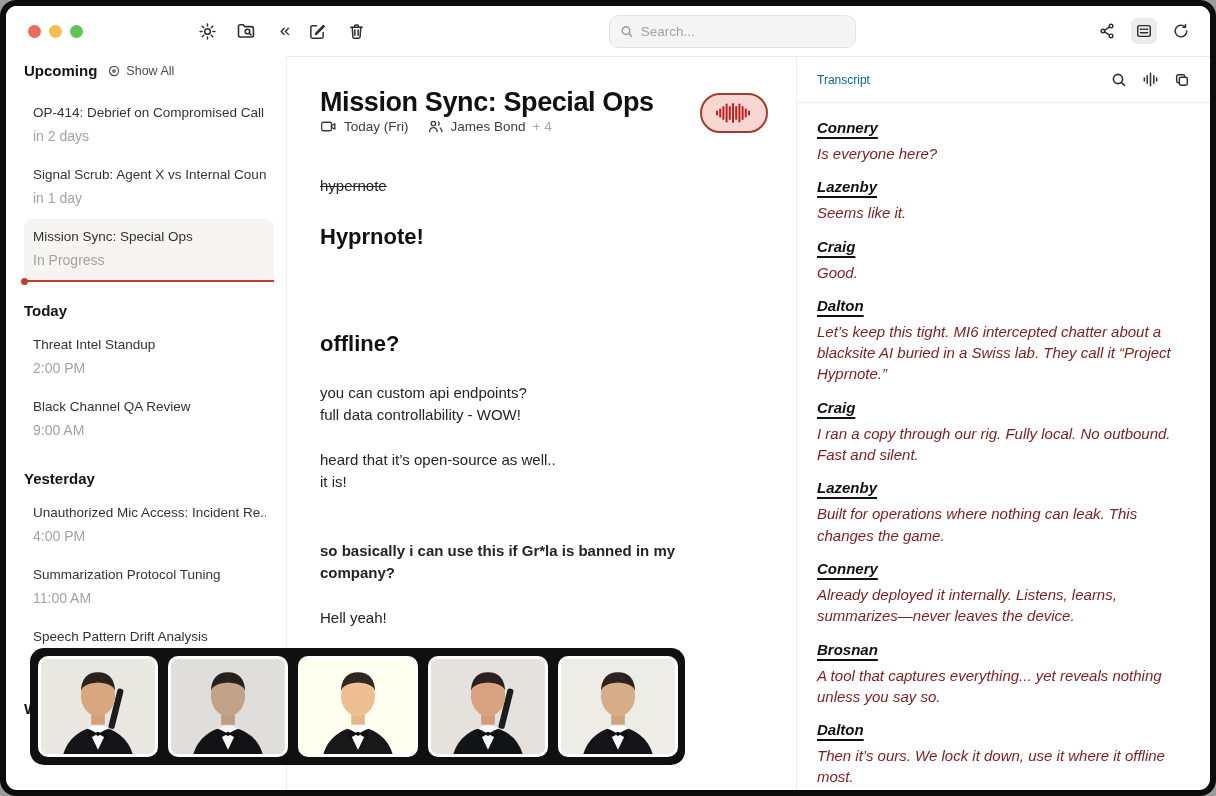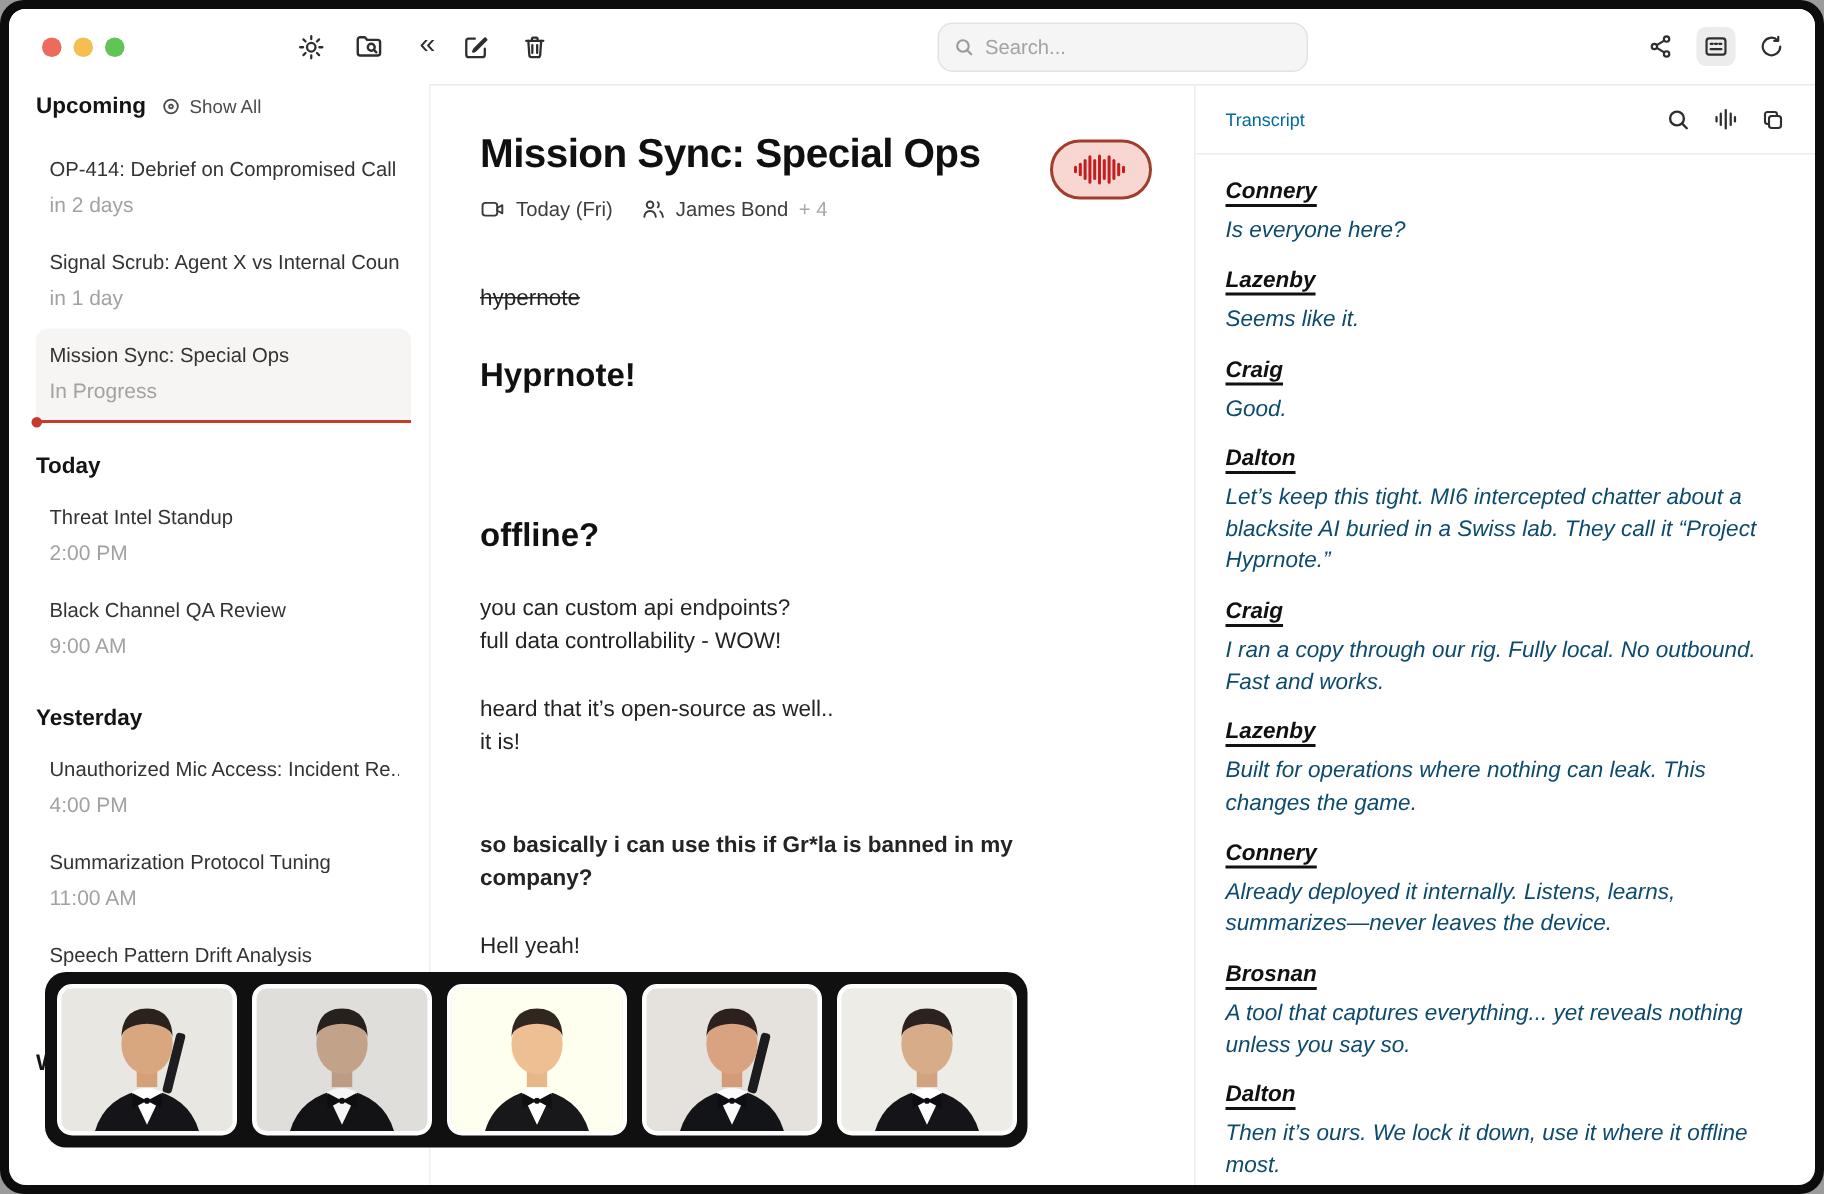--- a/index.html
+++ b/index.html
@@ -13,21 +13,21 @@
   .toolbar { position:relative; height:50px; flex:0 0 50px; background:#fff; }
   .lights { position:absolute; left:22px; top:19px; display:flex; gap:8px; }
   .light { width:13px; height:13px; border-radius:50%; }
   .light.red{ background:#ed6a5e; } .light.yellow{ background:#f4bf50; } .light.green{ background:#61c554; }
   .tgroup { position:absolute; top:0; height:50px; display:flex; align-items:center; gap:13px; }
   .g-side { left:188px; } .g-note { left:298px; } .g-right { right:16px; gap:11px; }
   .tbtn { display:flex; align-items:center; justify-content:center; width:26px; height:26px; border-radius:6px; cursor:default; }
   .tbtn.active { background:#ececec; }
   .tbtn svg { stroke:#2e2e2e; fill:none; stroke-width:1.6; stroke-linecap:round; stroke-linejoin:round; }
   .chev { font-size:19px; color:#2e2e2e; line-height:1; padding-bottom:3px; }
-  .searchbox { position:absolute; left:619px; top:9px; width:247px; height:33px; background:#f5f5f5;
+  .searchbox { position:absolute; left:603px; top:9px; width:247px; height:33px; background:#f5f5f5;
                border:1px solid #e3e3e3; border-radius:10px; display:flex; align-items:center; padding:0 10px; gap:7px; }
   .searchbox svg { stroke:#9a9a9a; fill:none; stroke-width:1.7; stroke-linecap:round; }
   .searchbox input { border:none; outline:none; background:transparent; font-size:13.5px; color:#333; width:100%;
                      font-family:"Liberation Sans", sans-serif; }
   .searchbox input::placeholder { color:#a3a3a3; }
 
   
   .content { flex:1; display:flex; min-height:0; }
   .sidebar { width:281px; flex:0 0 281px; border-right:1px solid #ededed; overflow:hidden; padding:4px 12px 0 18px; position:relative; }
   .main { width:509px; flex:0 0 509px; border-top:1px solid #e8e8e8; overflow:hidden; position:relative; padding:30px 42px 0 33px; }
@@ -44,21 +44,21 @@
   .sb-item-title { font-size:13.5px; color:#333; white-space:nowrap; overflow:hidden; }
   .sb-item-meta { font-size:14px; color:#a2a2a2; margin-top:8px; }
   .sb-item-meta:empty { display:none; }
   .sb-item.selected { background:#f6f5f4; border-radius:8px 8px 0 0; border-bottom:2px solid #c63b2c; }
   .sb-item.selected::before { content:""; position:absolute; left:-3px; bottom:-4.5px; width:7px; height:7px;
                               border-radius:50%; background:#c63b2c; }
   .sb-item.pushed { margin-top:104px; }
 
   
   .note-title { font-size:27px; font-weight:700; color:#101010; letter-spacing:-.4px; }
-  .note-meta { display:flex; align-items:center; gap:18px; margin-top:13px; font-size:13.5px; color:#3d3d3d; }
+  .note-meta { display:flex; align-items:center; gap:18px; font-size:13.5px; color:#3d3d3d; }
   .meta-chip { display:flex; align-items:center; gap:7px; }
   .meta-chip svg { stroke:#3a3a3a; fill:none; stroke-width:1.5; stroke-linejoin:round; stroke-linecap:round; }
   .meta-extra { color:#a8a8a8; }
   .record-btn { position:absolute; top:36px; right:28px; width:68px; height:40px; border-radius:20px;
                 background:#f8d6d2; border:2px solid #a03e2e; display:flex; align-items:center; justify-content:center; cursor:default; }
   .record-btn svg rect { fill:#c31f1f; }
   .note-body { margin-top:40px; max-width:440px; }
   .nb { white-space:pre-line; font-size:15px; color:#242424; line-height:1.5; margin-top:22px; }
   .nb:first-child { margin-top:0; }
   .nb-strike { text-decoration:line-through; }
@@ -69,21 +69,21 @@
 
   
   .tr-head { flex:0 0 46px; display:flex; align-items:center; padding:0 20px; border-bottom:1px solid #ededed; }
   .tr-title { font-size:12px; color:#0369a1; font-weight:400; }
   .tr-icons { margin-left:auto; display:flex; align-items:center; gap:15px; }
   .tr-icons svg { stroke:#2e2e2e; fill:none; stroke-width:1.6; stroke-linecap:round; stroke-linejoin:round; cursor:default; }
   .tr-list { flex:1; overflow:hidden; padding:16px 20px 0 20px; }
   .tr-seg { margin-bottom:14px;font-style:italic; }
   .tr-speaker { display:inline-block; font-size:15px; font-weight:700; color:#111;
                 text-decoration:underline; text-underline-offset:3.5px; text-decoration-thickness:1.5px; margin-bottom:7px; }
-  .tr-text { font-size:15px; color:#0c4a6e; line-height:1.42; }
+  .tr-text { font-size:15px; color:#7f1d1d; line-height:1.42; }
   .tr-text:empty { display:none; }
 
   
   .gallery { position:absolute; left:24px; top:642px; width:655px; height:117px; background:#101010;
              border-radius:14px; display:flex; align-items:center; justify-content:center; gap:10px; z-index:6; }
   .photo { width:120px; height:101px; background:#e9e7e3; border:3px solid #ffffff; border-radius:10px; overflow:hidden; }
   .photo svg { width:100%; height:100%; display:block; }
   .photo svg .gun { display:none; }
   .photo:nth-child(1) svg .gun, .photo:nth-child(4) svg .gun { display:block; }
   .photo:nth-child(2) svg { filter:saturate(.65) brightness(.96); }
@@ -345,21 +345,21 @@
               <div class="tr-text">Good.</div>
             </div>
 
             <div class="tr-seg">
               <span class="tr-speaker">Dalton</span>
               <div class="tr-text">Let’s keep this tight. MI6 intercepted chatter about a blacksite AI buried in a Swiss lab. They call it “Project Hyprnote.”</div>
             </div>
 
             <div class="tr-seg">
               <span class="tr-speaker">Craig</span>
-              <div class="tr-text">I ran a copy through our rig. Fully local. No outbound. Fast and works.</div>
+              <div class="tr-text">I ran a copy through our rig. Fully local. No outbound. Fast and silent.</div>
             </div>
 
             <div class="tr-seg">
               <span class="tr-speaker">Lazenby</span>
               <div class="tr-text">Built for operations where nothing can leak. This changes the game.</div>
             </div>
 
             <div class="tr-seg">
               <span class="tr-speaker">Connery</span>
               <div class="tr-text">Already deployed it internally. Listens, learns, summarizes—never leaves the device.</div>

